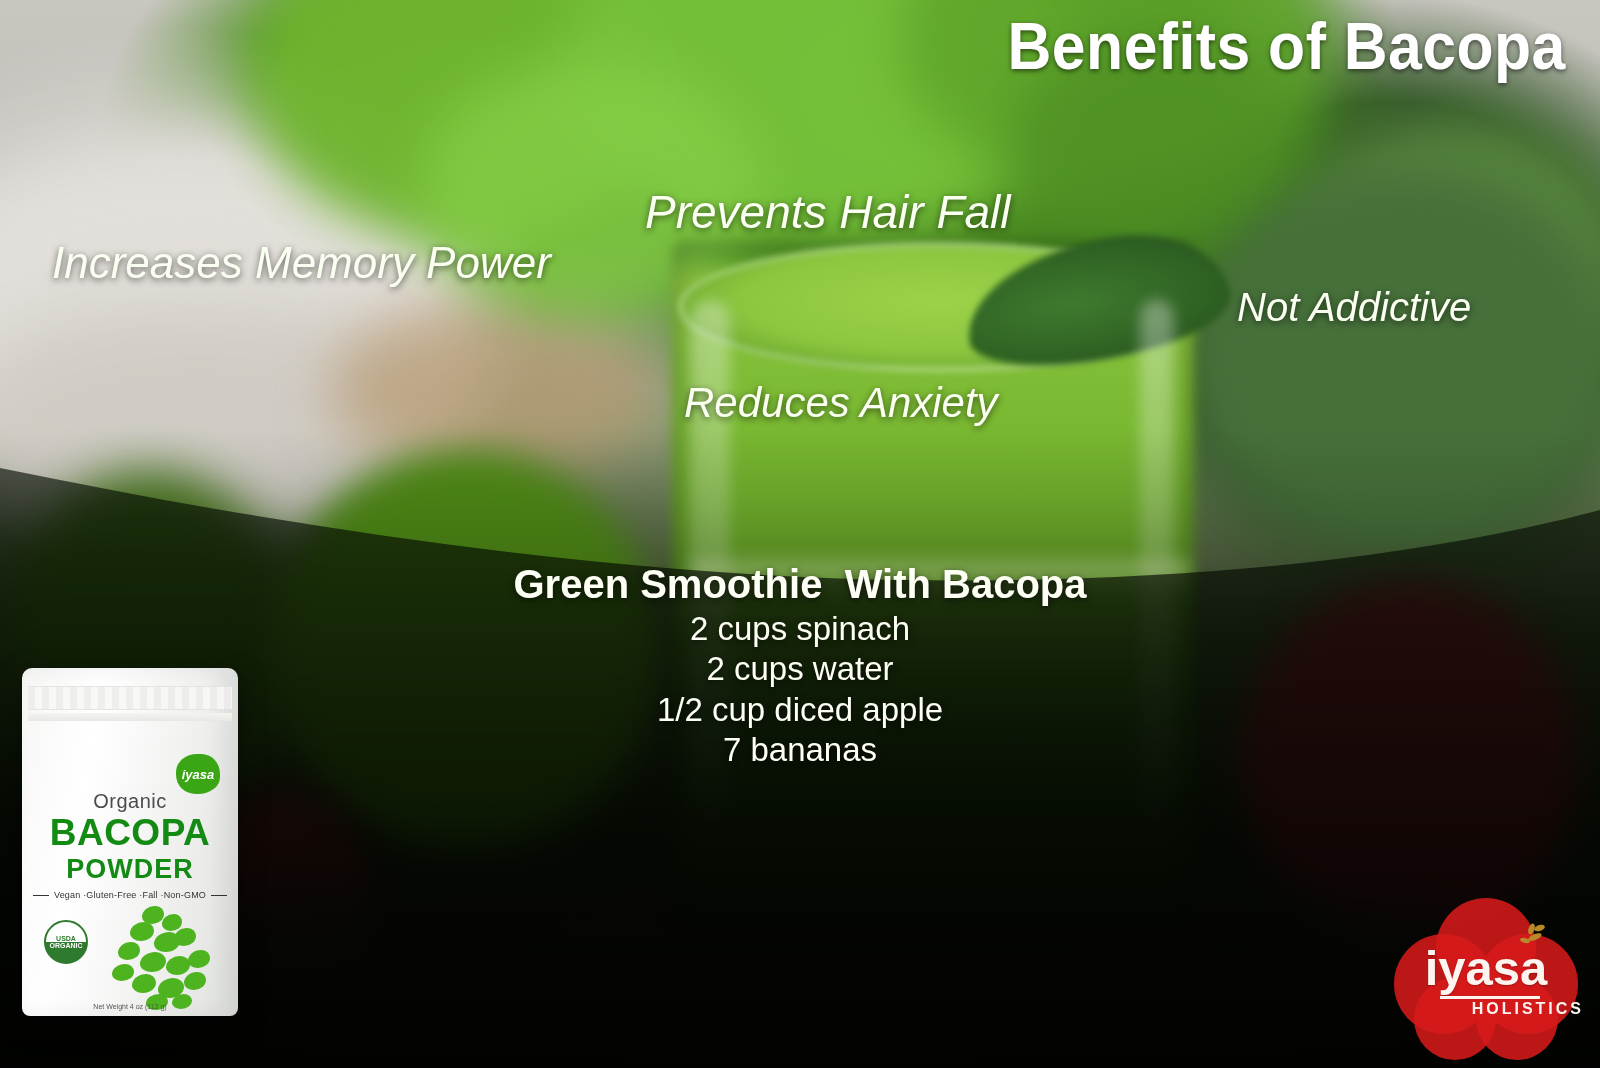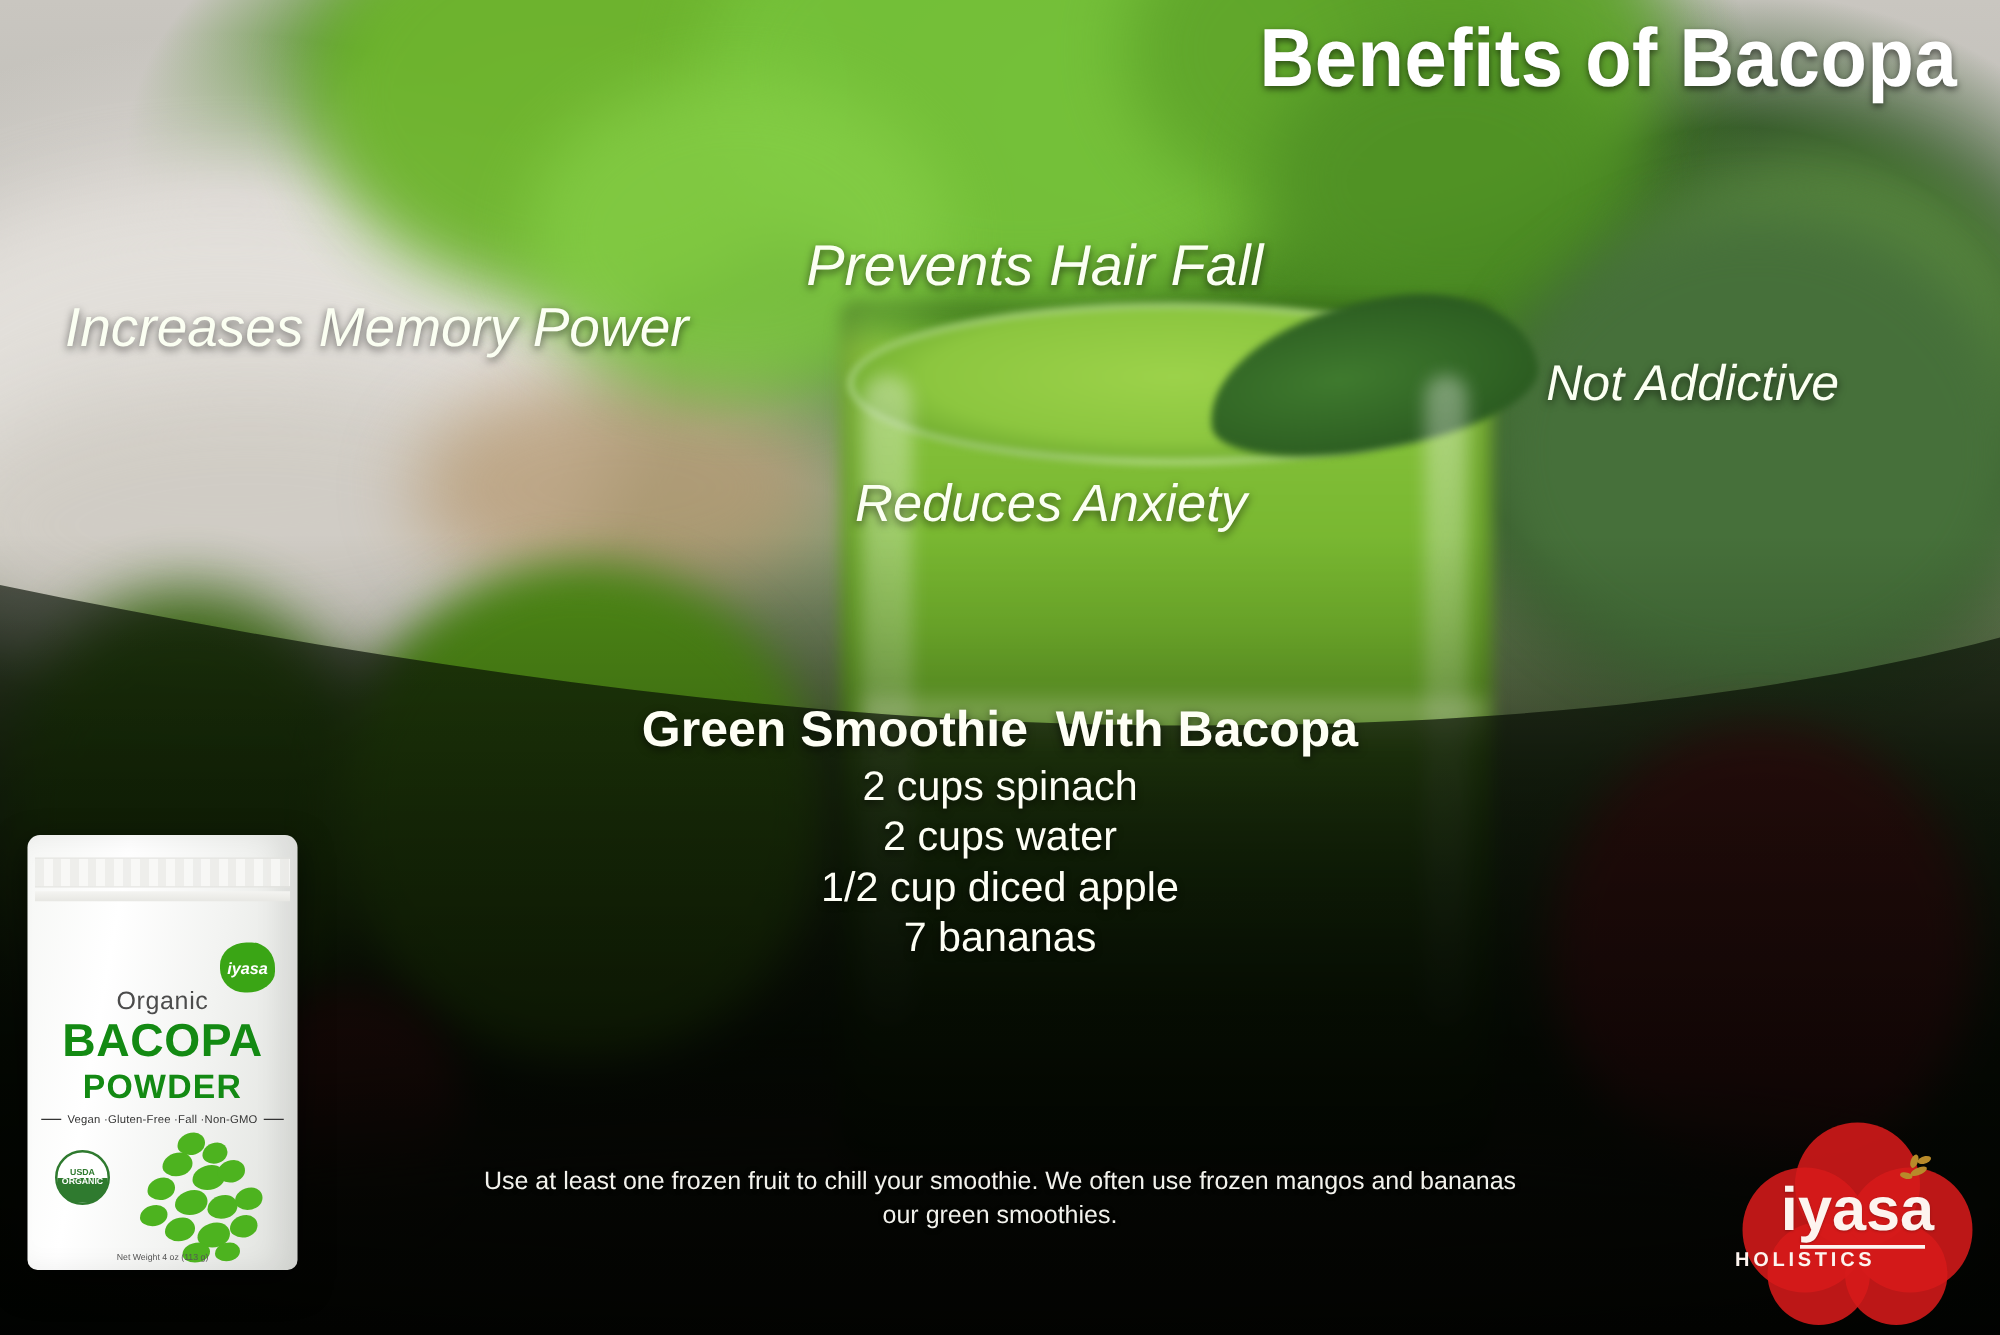--- a/index.html
+++ b/index.html
@@ -210,21 +210,21 @@
   #brand .p5{left:88px;top:86px;width:82px;height:82px;}
   #brand .word{
     position:absolute;left:0;right:0;top:52px;text-align:center;
     font-size:49px;font-weight:700;color:#fdf4ef;line-height:1;
     text-shadow:0 1px 2px rgba(0,0,0,.25);
   }
   #brand .underline{
     position:absolute;left:52px;top:104px;width:100px;height:3px;background:#fdf4ef;
   }
   #brand .sub{
-    position:absolute;left:0;right:0;top:108px;text-align:left;
+    position:absolute;left:0;right:0;top:108px;text-align:right;
     font-size:16px;font-weight:700;letter-spacing:3px;color:#fdf4ef;
   }
   #brand .sprig{
     position:absolute;left:128px;top:32px;width:30px;height:26px;
   }
   #brand .sprig i{position:absolute;display:block;background:#b88a2a;border-radius:60% 40% 60% 40%;}
 </style>
 </head>
 <body>
 
@@ -287,24 +287,20 @@
   <div class="txt benefit" id="b-anxiety">Reduces Anxiety</div>
 
   <div class="txt" id="recipe">
     <div id="recipe-title">Green Smoothie  With Bacopa</div>
     <div class="ing">2 cups spinach</div>
     <div class="ing">2 cups water</div>
     <div class="ing">1/2 cup diced apple</div>
     <div class="ing">7 bananas</div>
   </div>
 
-  <div class="txt" id="footnote">
-    <div>Use at least one frozen fruit to chill your smoothie. We often use frozen mangos and bananas</div>
-    <div>our green smoothies.</div>
-  </div>
 
   <div id="package">
     <div class="zip"></div>
     <div class="zip2"></div>
 
     <div class="pkg-logo">iyasa</div>
 
     <div class="pkg-organic">Organic</div>
 
     <div class="pkg-bacopa">BACOPA</div>

